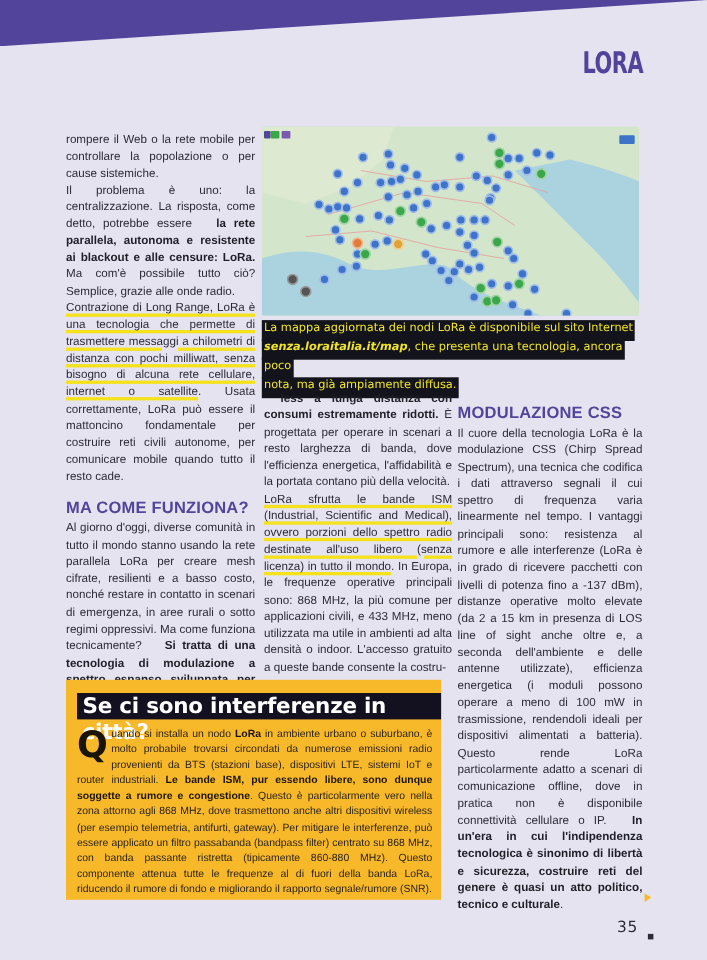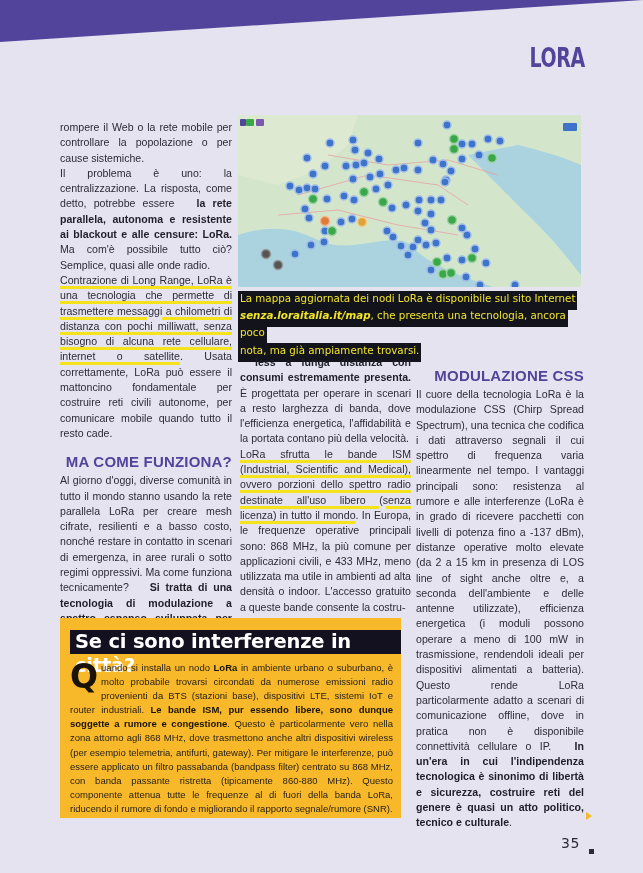--- a/index.html
+++ b/index.html
@@ -29,21 +29,21 @@
   .col b { font-weight: bold; color: #1f1f28; margin-left: 15px; }
   .hl {
     text-decoration: underline; text-decoration-color: #f4e21b;
     text-decoration-thickness: 3px; text-underline-offset: 2px;
   }
   .col1 { left: 60px; top: 120px; width: 172px; }
   .col2 { left: 240px; top: 355px; width: 171px; }
   .col3 { left: 416px; top: 355px; width: 168px; }
   h2.sub {
     font-size: 15px; font-weight: bold; color: #52449a;
-    letter-spacing: 0.2px; margin: 12px 0 2px; line-height: 18px; text-align: right;
+    letter-spacing: 0.2px; margin: 12px 0 2px; line-height: 18px; text-align: left;
   }
   .map {
     position: absolute; left: 238px; top: 115px; width: 343px; height: 172px;
     background: #cfe3cf; overflow: hidden; border-radius: 2px;
   }
   .map svg { display: block; }
   .caption {
     position: absolute; left: 238px; top: 290px; width: 345px;
     font-family: "DejaVu Sans", sans-serif; font-size: 10.3px; line-height: 17.2px;
     color: #f0e52a;
@@ -82,21 +82,21 @@
   }
 </style>
 </head>
 <body>
 
 <div class="top-band"></div>
 <div class="section-tag">LORA</div>
 
 <div class="col col1">
   <p>rompere il Web o la rete mobile per controllare la popolazione o per cause sistemiche.</p>
-  <p><span>Il problema è uno: la centralizzazione. La risposta, come detto, potrebbe essere </span><b>la rete parallela, autonoma e resistente ai blackout e alle censure: LoRa.</b><span> Ma com'è possibile tutto ciò? Semplice, quasi alle onde radio.</span></p>
+  <p><span>Il problema è uno: la centralizzazione. La risposta, come detto, potrebbe essere </span><b>la rete parallela, autonoma e resistente ai blackout e alle censure: LoRa.</b><span> Ma com'è possibile tutto ciò? Semplice, grazie alle onde radio.</span></p>
   <p><span class="hl">Contrazione di Long Range, LoRa è una tecnologia che permette di trasmettere messaggi a chilometri di distanza con pochi milliwatt, senza bisogno di alcuna rete cellulare, internet o satellite</span><span>. Usata correttamente, LoRa può essere il mattoncino fondamentale per costruire reti civili autonome, per comunicare mobile quando tutto il resto cade.</span></p>
   <h2 class="sub">MA COME FUNZIONA?</h2>
   <p><span>Al giorno d'oggi, diverse comunità in tutto il mondo stanno usando la rete parallela LoRa per creare mesh cifrate, resilienti e a basso costo, nonché restare in contatto in scenari di emergenza, in aree rurali o sotto regimi oppressivi. Ma come funziona tecnicamente? </span><b>Si tratta di una tecnologia di modulazione a spettro espanso sviluppata per consentire comunicazioni wire-</b></p>
 </div>
 
 <div class="map">
   <svg width="343" height="172" viewBox="0 0 343 172">
     <rect width="343" height="172" fill="#d3e6cc"></rect>
     <path d="M0,120 C30,110 55,112 80,125 C110,140 150,118 170,128 C190,150 220,160 255,172 L0,172 Z" fill="#aad3df"></path>
     <path d="M230,40 C250,60 270,80 300,110 C320,130 335,150 343,160 L343,50 C320,40 300,35 280,30 Z" fill="#aad3df"></path>
@@ -201,25 +201,25 @@
     <rect x="2" y="4" width="6" height="7" rx="1" fill="#52449a"></rect>
     <rect x="8" y="4" width="8" height="7" rx="1" fill="#3aa84a"></rect>
     <rect x="18" y="4" width="8" height="7" rx="1" fill="#7a5ab0"></rect>
     <rect x="325" y="8" width="14" height="8" rx="1" fill="#3d73c9"></rect>
   </svg>
 </div>
 
 <div class="caption">
   <span class="line">La mappa aggiornata dei nodi LoRa è disponibile sul sito Internet</span><br>
   <span class="line"><i>senza.loraitalia.it/map</i><span>, che presenta una tecnologia, ancora poco</span></span><br>
-  <span class="line">nota, ma già ampiamente trovarsi.</span>
+  <span class="line">nota, ma già ampiamente diffusa.</span>
 </div>
 
 <div class="col col2">
-  <p><b>less a lunga distanza con consumi estremamente presenta.</b><span> È progettata per operare in scenari a resto larghezza di banda, dove l'efficienza energetica, l'affidabilità e la portata contano più della velocità.</span></p>
+  <p><b>less a lunga distanza con consumi estremamente ridotti.</b><span> È progettata per operare in scenari a resto larghezza di banda, dove l'efficienza energetica, l'affidabilità e la portata contano più della velocità.</span></p>
   <p><span class="hl">LoRa sfrutta le bande ISM (Industrial, Scientific and Medical), ovvero porzioni dello spettro radio destinate all'uso libero (senza licenza) in tutto il mondo</span><span>. In Europa, le frequenze operative principali sono: 868 MHz, la più comune per applicazioni civili, e 433 MHz, meno utilizzata ma utile in ambienti ad alta densità o indoor. L'accesso gratuito a queste bande consente la costru-</span></p>
 </div>
 
 <div class="col col3">
   <h2 class="sub">MODULAZIONE CSS</h2>
   <p><span>Il cuore della tecnologia LoRa è la modulazione CSS (Chirp Spread Spectrum), una tecnica che codifica i dati attraverso segnali il cui spettro di frequenza varia linearmente nel tempo. I vantaggi principali sono: resistenza al rumore e alle interferenze (LoRa è in grado di ricevere pacchetti con livelli di potenza fino a -137 dBm), distanze operative molto elevate (da 2 a 15 km in presenza di LOS line of sight anche oltre e, a seconda dell'ambiente e delle antenne utilizzate), efficienza energetica (i moduli possono operare a meno di 100 mW in trasmissione, rendendoli ideali per dispositivi alimentati a batteria). Questo rende LoRa particolarmente adatto a scenari di comunicazione offline, dove in pratica non è disponibile connettività cellulare o IP. </span><b>In un'era in cui l'indipendenza tecnologica è sinonimo di libertà e sicurezza, costruire reti del genere è quasi un atto politico, tecnico e culturale</b><span>.</span></p>
 </div>
 
 <div class="box">
   <div class="box-title">Se ci sono interferenze in città?</div>

